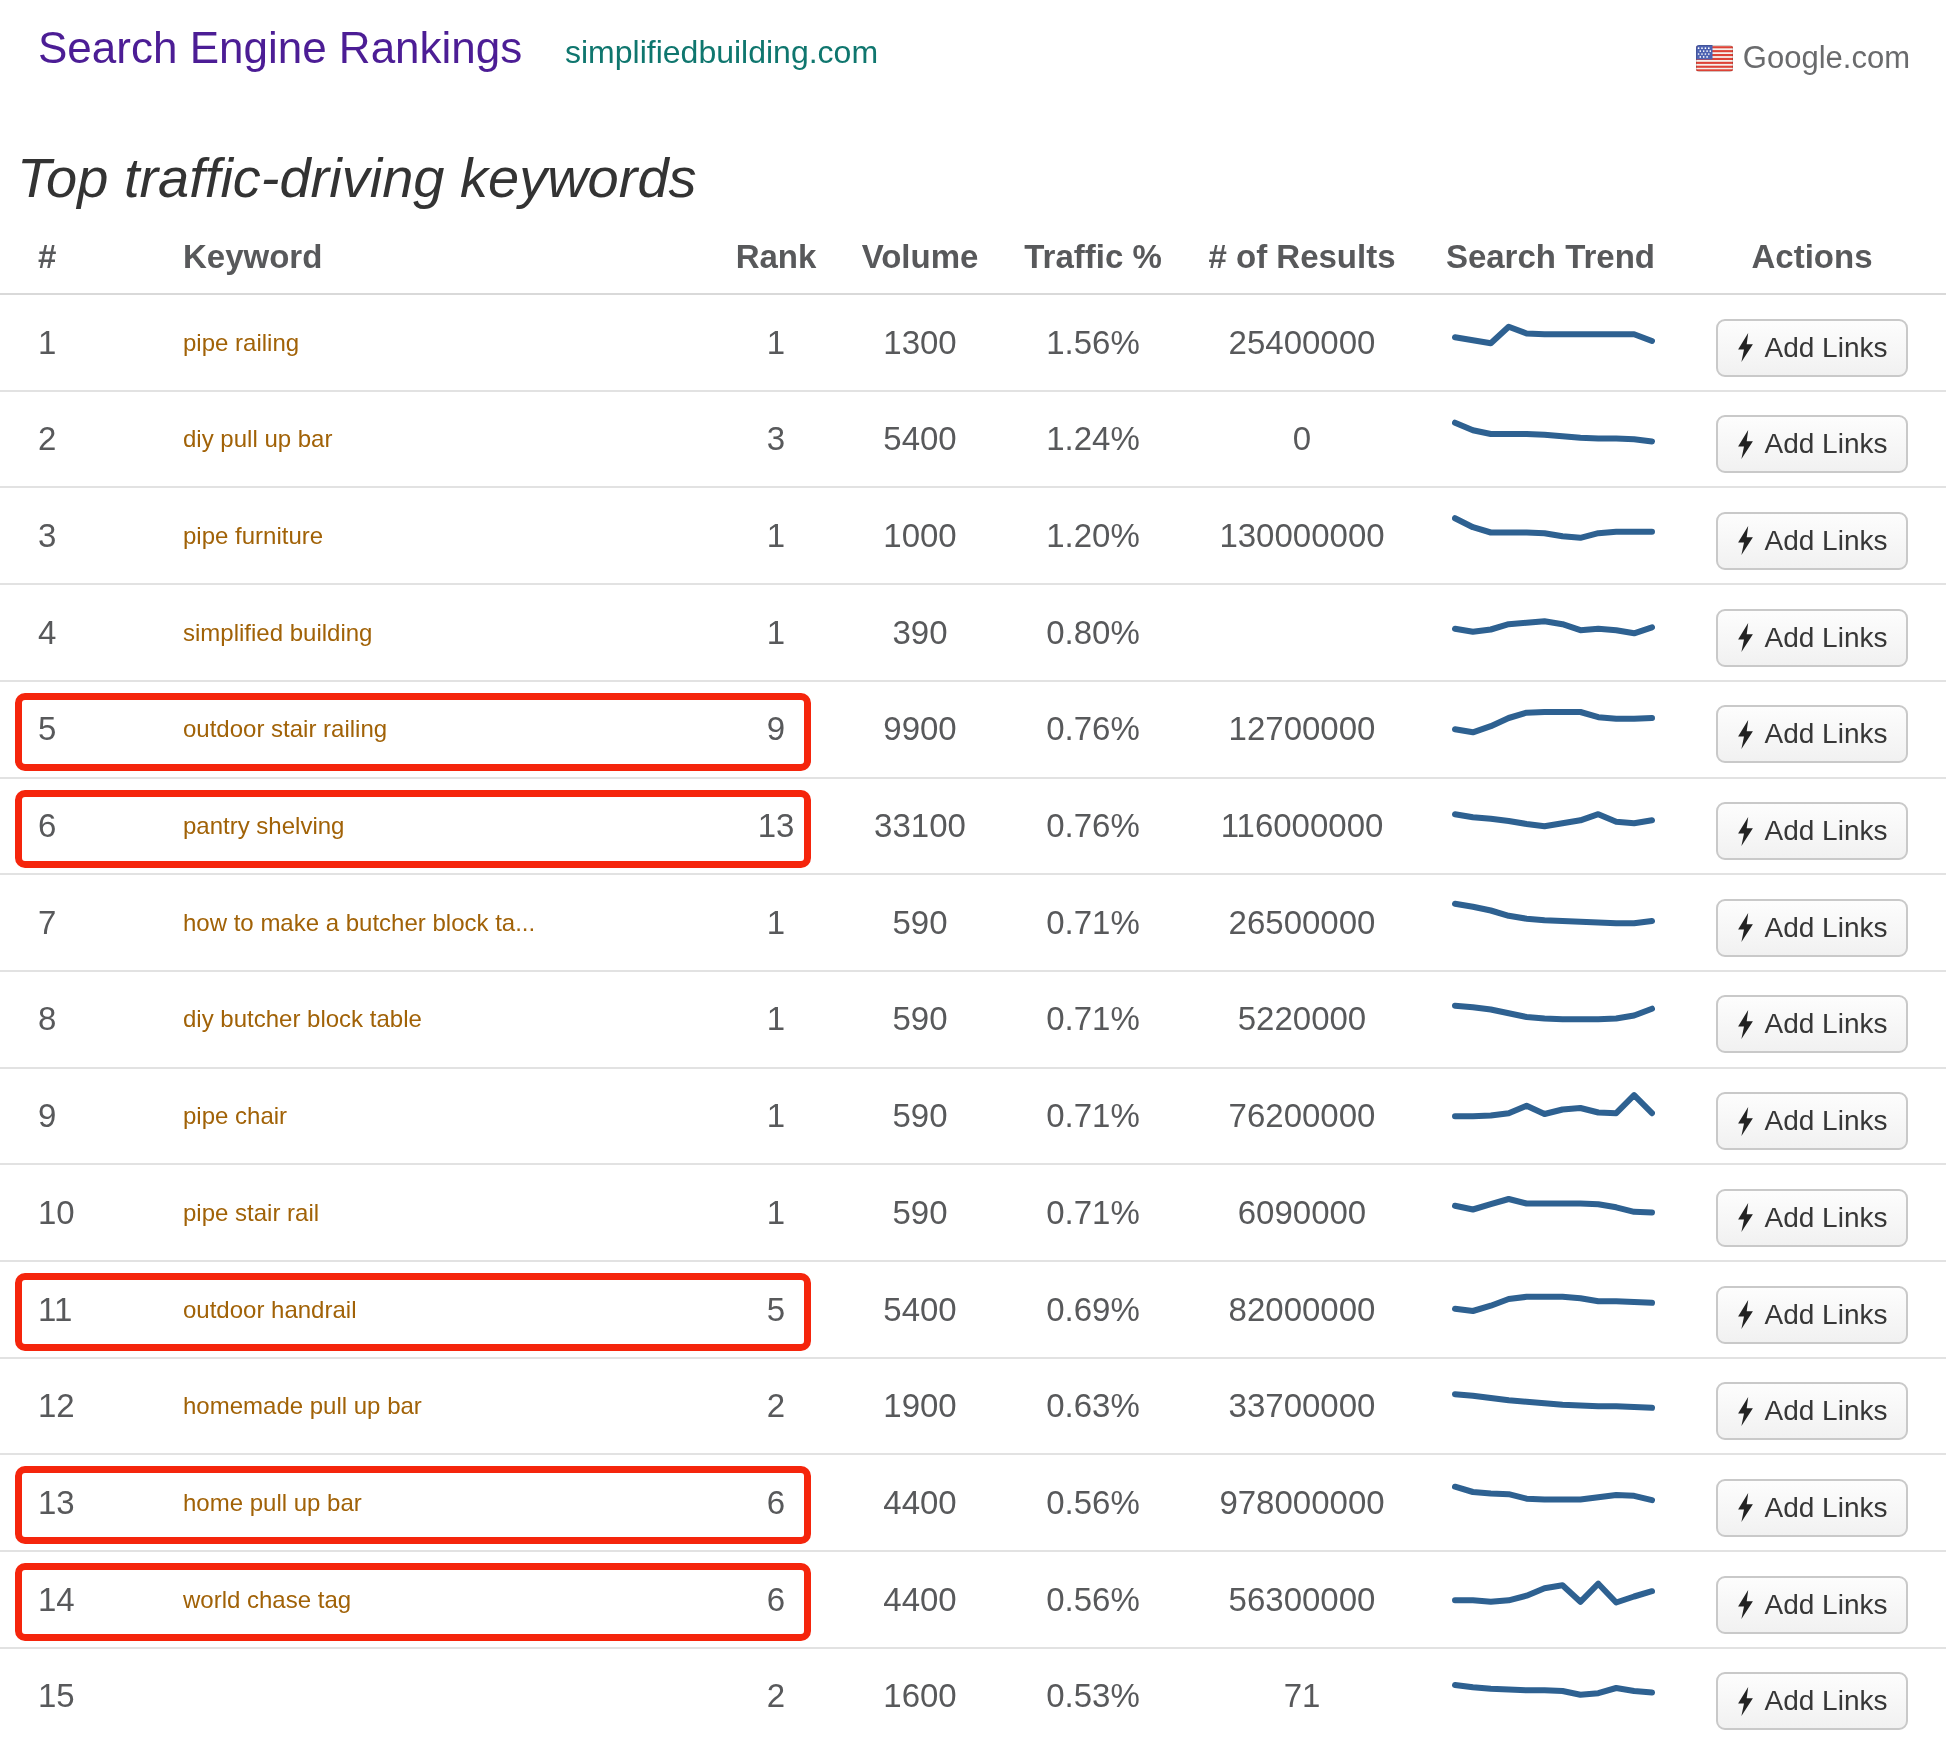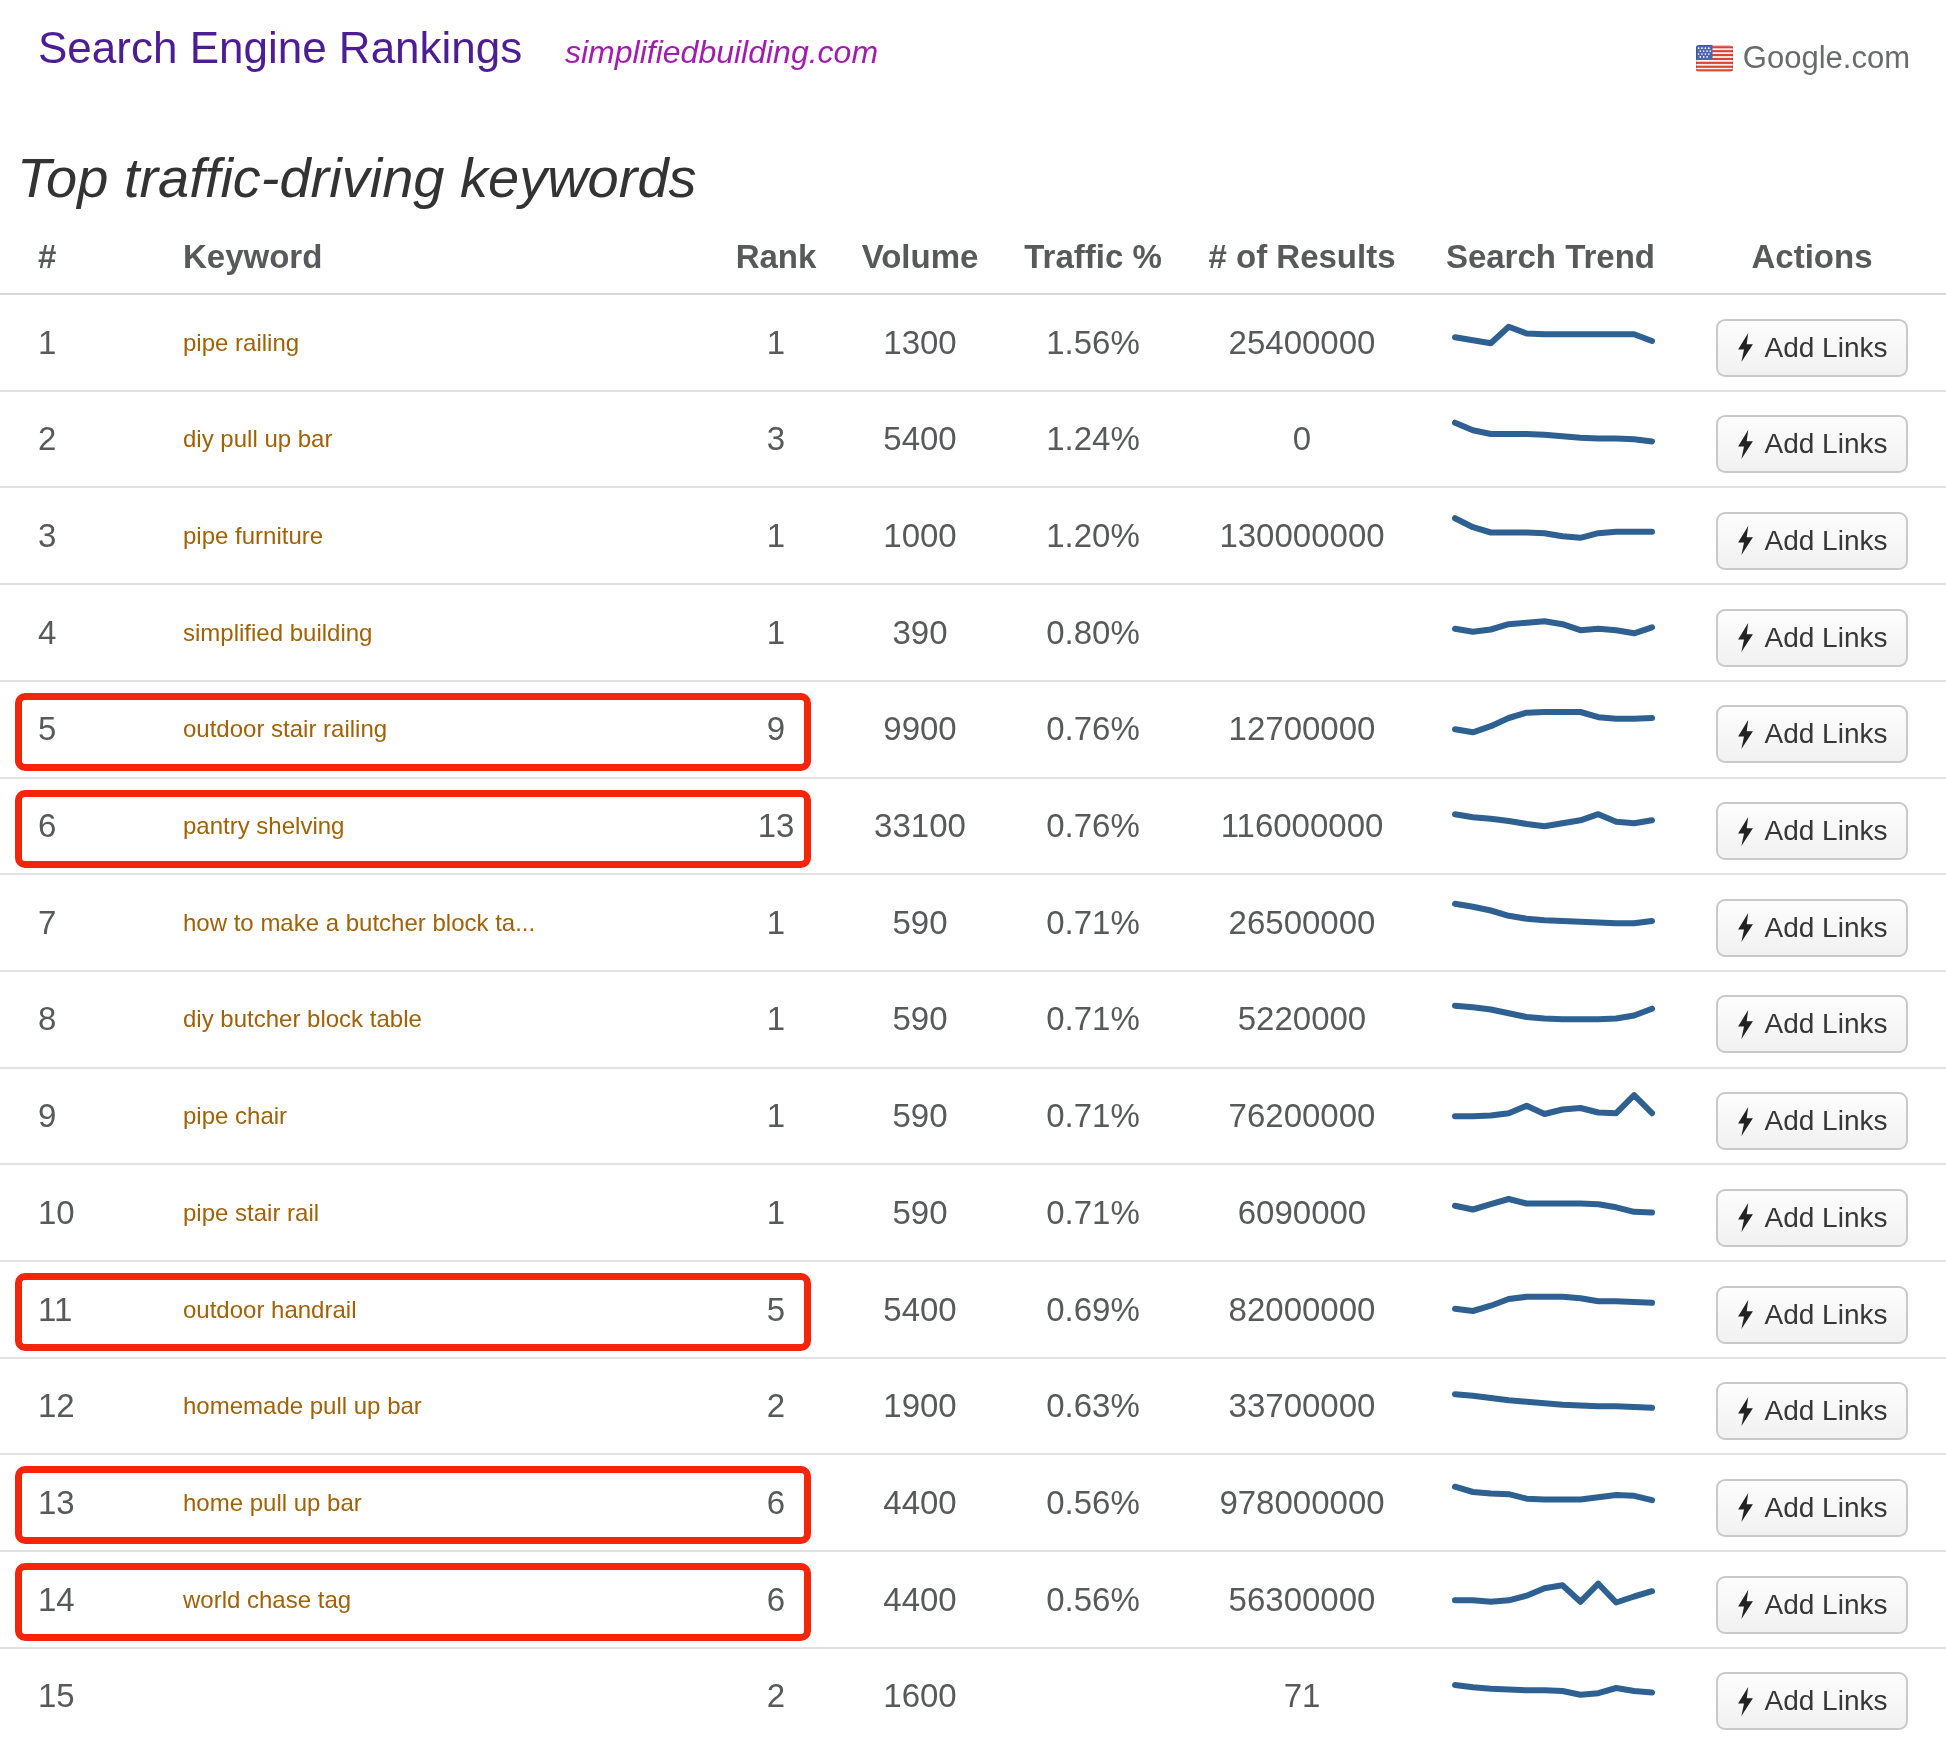--- a/index.html
+++ b/index.html
@@ -3,22 +3,22 @@
 <meta charset="utf-8">
 <style>
   * { margin:0; padding:0; box-sizing:border-box; }
   html,body { width:1946px; height:1746px; background:#ffffff; overflow:hidden;
               font-family:"Liberation Sans", sans-serif; }
   .page { position:relative; width:1946px; height:1746px; }
 
   
   .hdr-title { position:absolute; left:38px; top:23px; font-size:44px; color:#4c1d95;
                white-space:nowrap; }
-  .hdr-domain { position:absolute; left:565px; top:34px; font-size:32px; color:#a21caf;
-                white-space:nowrap;font-style:italic; }
+  .hdr-domain { position:absolute; left:565px; top:34px; font-size:32px; color:#0f766e;
+                white-space:nowrap; }
   .hdr-engine { position:absolute; top:40px; right:36px; display:flex; align-items:center; }
   .flag { width:37px; height:27px; border-radius:3px; margin-right:10px; display:block; }
   .hdr-engine-label { font-size:31px; color:#6a6b6d; }
 
   
   .section-title { position:absolute; left:17px; top:145px; font-size:56px; color:#333333;
                    white-space:nowrap;font-style:italic; }
 
   
   .tbl { position:absolute; left:0; top:0; width:1946px; }
@@ -588,20 +588,23 @@
         <div class="trow" style="top: 1646.8px;">
     <div class="cell c-num">
             <span class="td-num">15</span>
           </div>
     <div class="cell c-rank">
             <span class="td-rank">2</span>
           </div>
     <div class="cell c-vol">
             <span class="td-vol">1600</span>
           </div>
+    <div class="cell c-traffic">
+            <span class="td-traffic">0.53%</span>
+          </div>
     <div class="cell c-results">
             <span class="td-results">71</span>
           </div>
     <div class="cell c-trend">
             <svg class="spark" width="203" height="64" viewBox="0 0 203 64">
               <polyline points="3.0,21.0 20.9,23.2 38.8,24.8 56.7,25.5 74.6,26.3 92.5,26.3 110.5,27.0 128.4,30.8 146.3,29.2 164.2,24.0 182.1,27.0 200.0,28.5" fill="none" stroke="#2e6191" stroke-width="6" stroke-linecap="round" stroke-linejoin="round"></polyline>
             </svg>
           </div>
     <div class="cell c-actions">
       <button class="btn-addlinks">

